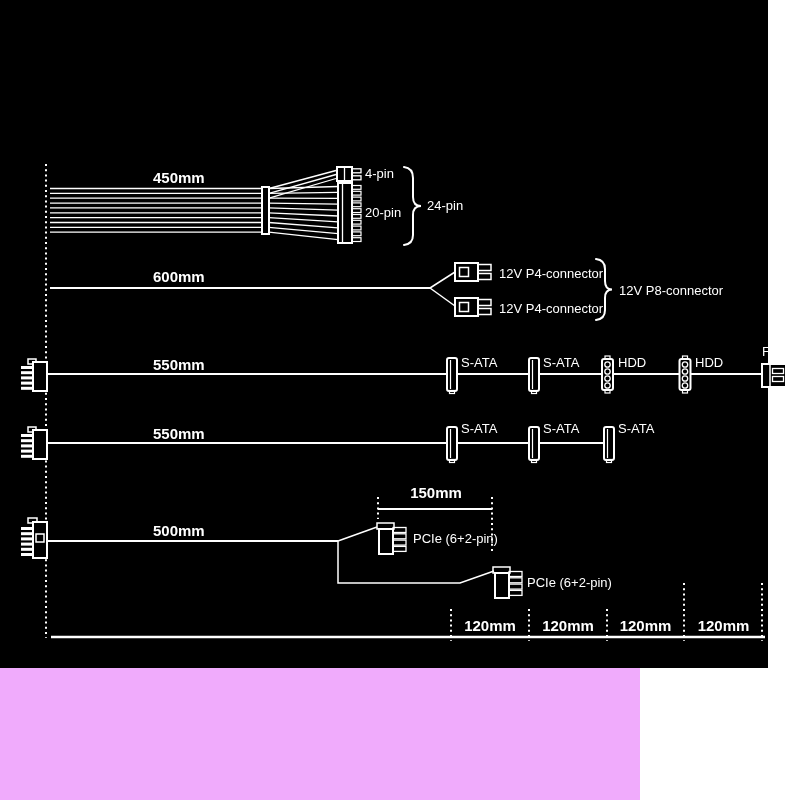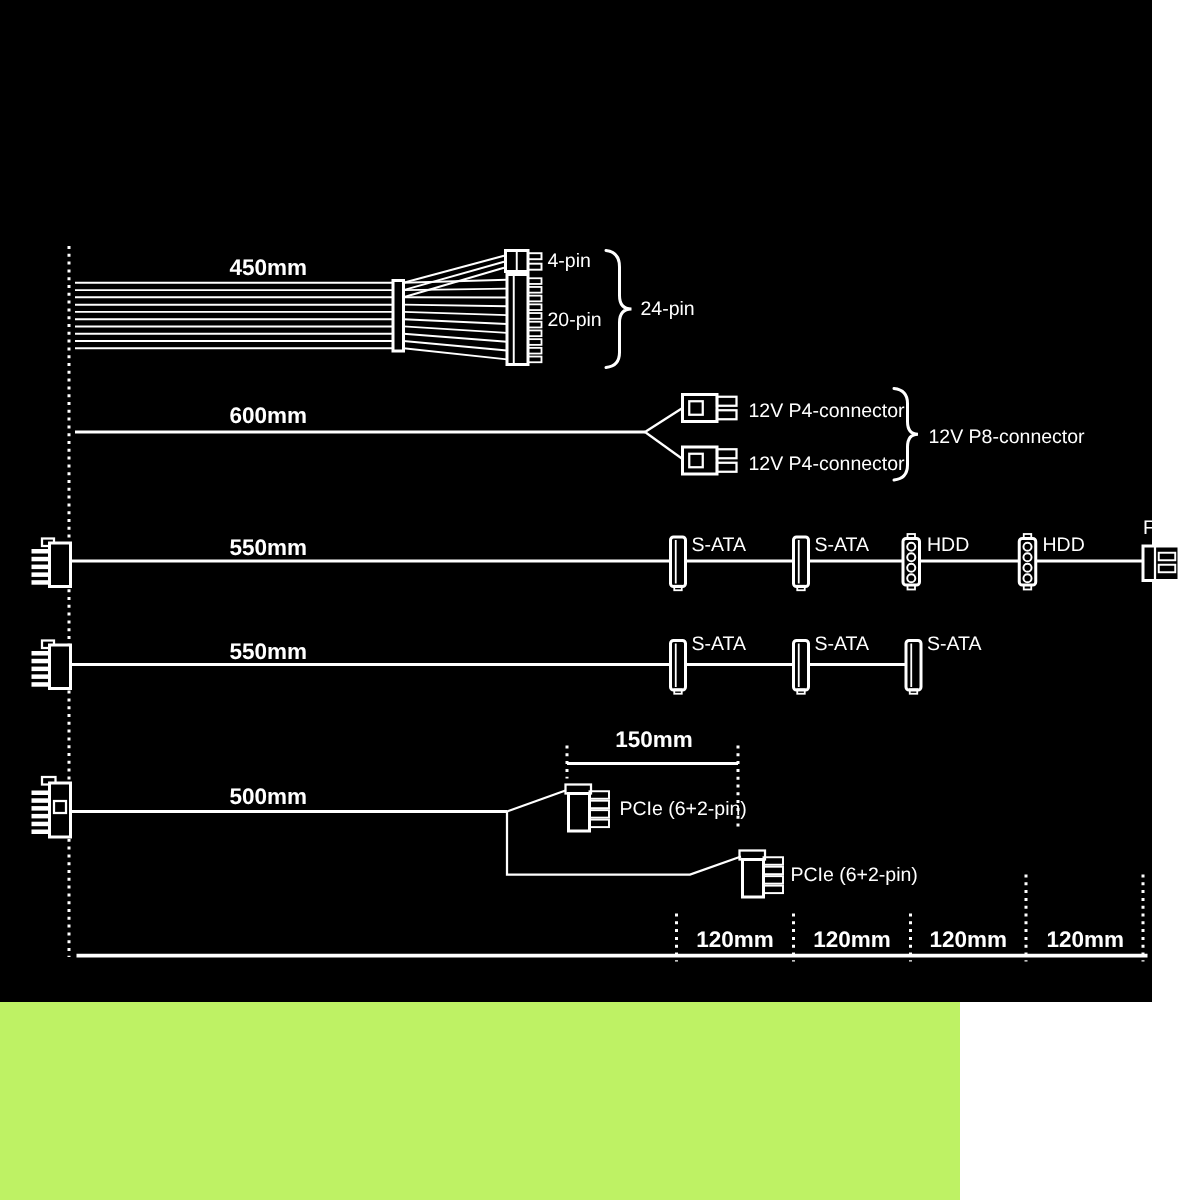--- a/index.html
+++ b/index.html
@@ -1,16 +1,16 @@
 <!DOCTYPE html>
 <html><head>
 <meta charset="utf-8">
 <style>
   html,body{margin:0;padding:0;background:#ffffff;}
-  .stage{width:640px;height:800px;position:relative;background:#bef264;}
+  .stage{width:640px;height:800px;position:relative;background:#f0abfc;}
   svg{display:block;}
   text{fill:#ffffff;font-family:"Liberation Sans",sans-serif;}
   .dim{font-size:15px;font-weight:700;}
   .lbl{font-size:13px;font-weight:400;}
   .mid{text-anchor:middle;}
   .stroke{stroke:#ffffff;fill:none;}
 </style>
 </head>
 <body>
 

